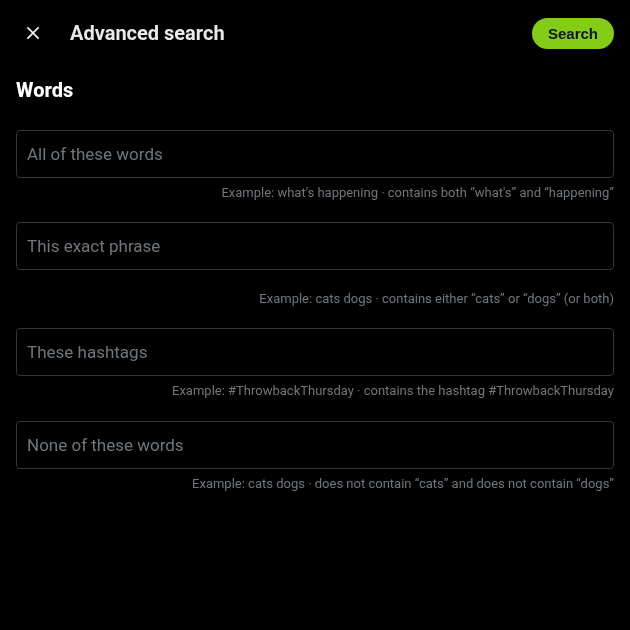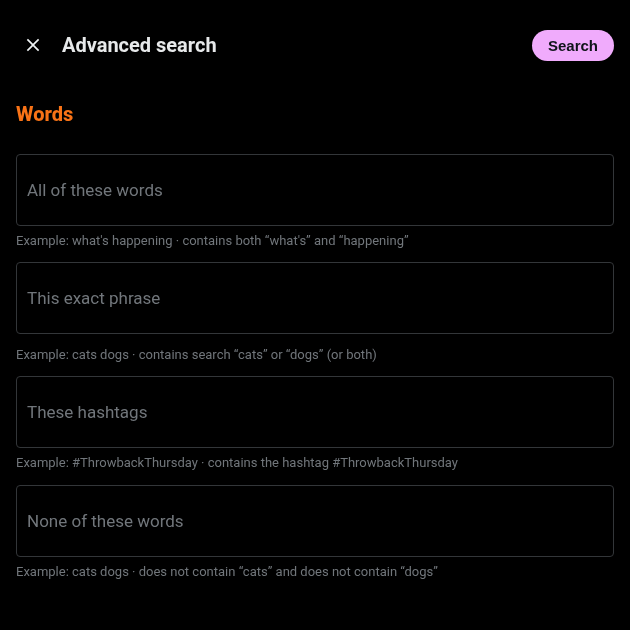--- a/index.html
+++ b/index.html
@@ -7,80 +7,81 @@
       width: 630px;
       height: 630px;
       background: #000;
       color: #e7e9ea;
       font-family: -apple-system, BlinkMacSystemFont, "Segoe UI", Roboto, Helvetica, Arial, sans-serif;
       overflow: hidden;
     }
     .header {
       display: flex;
       align-items: center;
-      padding: 28px 16px;
-      gap: 12px;
+      padding: 16px 16px;
+      gap: 20px;
     }
     .close-btn {
       width: 34px;
       height: 34px;
       display: flex;
       align-items: center;
       justify-content: center;
       border-radius: 50%;
       cursor: pointer;
       color: #eff3f4;
     }
     .close-btn svg { width: 20px; height: 20px; fill: currentColor; }
     .title {
       flex: 1;
       font-size: 20px;
       font-weight: 700;
       color: #e7e9ea;
     }
     .search-btn {
-      background: #f0abfc;
+      background: #84cc16;
       color: #0f1419;
       border: none;
       border-radius: 9999px;
       padding: 7px 16px;
       font-size: 15px;
       font-weight: 700;
       cursor: pointer;
     }
     .section-title {
       font-size: 20px;
       font-weight: 800;
       padding: 12px 16px 8px 16px;
-      color: #f97316;
+      color: #ffffff;
     }
     .fields {
       padding: 0 16px;
     }
     .field-group {
-      margin-top: 12px;
+      margin-top: 20px;
     }
     .field-group:first-child { margin-top: 20px; }
     .input-wrap {
       border: 1px solid #333639;
       border-radius: 4px;
-      height: 72px;
+      height: 48px;
       display: flex;
       align-items: center;
       padding: 0 10px;
     }
     .input-label {
       color: #71767b;
       font-size: 17px;
     }
     .example {
       color: #71767b;
       font-size: 13px;
       margin-top: 6px;
       line-height: 1.4;
+      text-align: right;
     }
   </style>
 </head>
 <body>
 
 <div class="header">
   <div class="close-btn">
     <svg viewBox="0 0 24 24">
         <path d="M10.59 12L4.54 5.96l1.42-1.42L12 10.59l6.04-6.05 1.42 1.42L13.41 12l6.05 6.04-1.42 1.42L12 13.41l-6.04 6.05-1.42-1.42L10.59 12z"></path>
       </svg>
@@ -100,21 +101,21 @@
     <div class="example">Example: what's happening · contains both “what's” and “happening”</div>
   </div>
 
   <div class="field-group">
     <div class="input-wrap">
       <span class="input-label">This exact phrase</span>
     </div>
   </div>
 
   <div class="field-group">
-    <div class="example">Example: cats dogs · contains search “cats” or “dogs” (or both)</div>
+    <div class="example">Example: cats dogs · contains either “cats” or “dogs” (or both)</div>
   </div>
 
   <div class="field-group">
     <div class="input-wrap">
       <span class="input-label">These hashtags</span>
     </div>
     <div class="example">Example: #ThrowbackThursday · contains the hashtag #ThrowbackThursday</div>
   </div>
 
   <div class="field-group">

